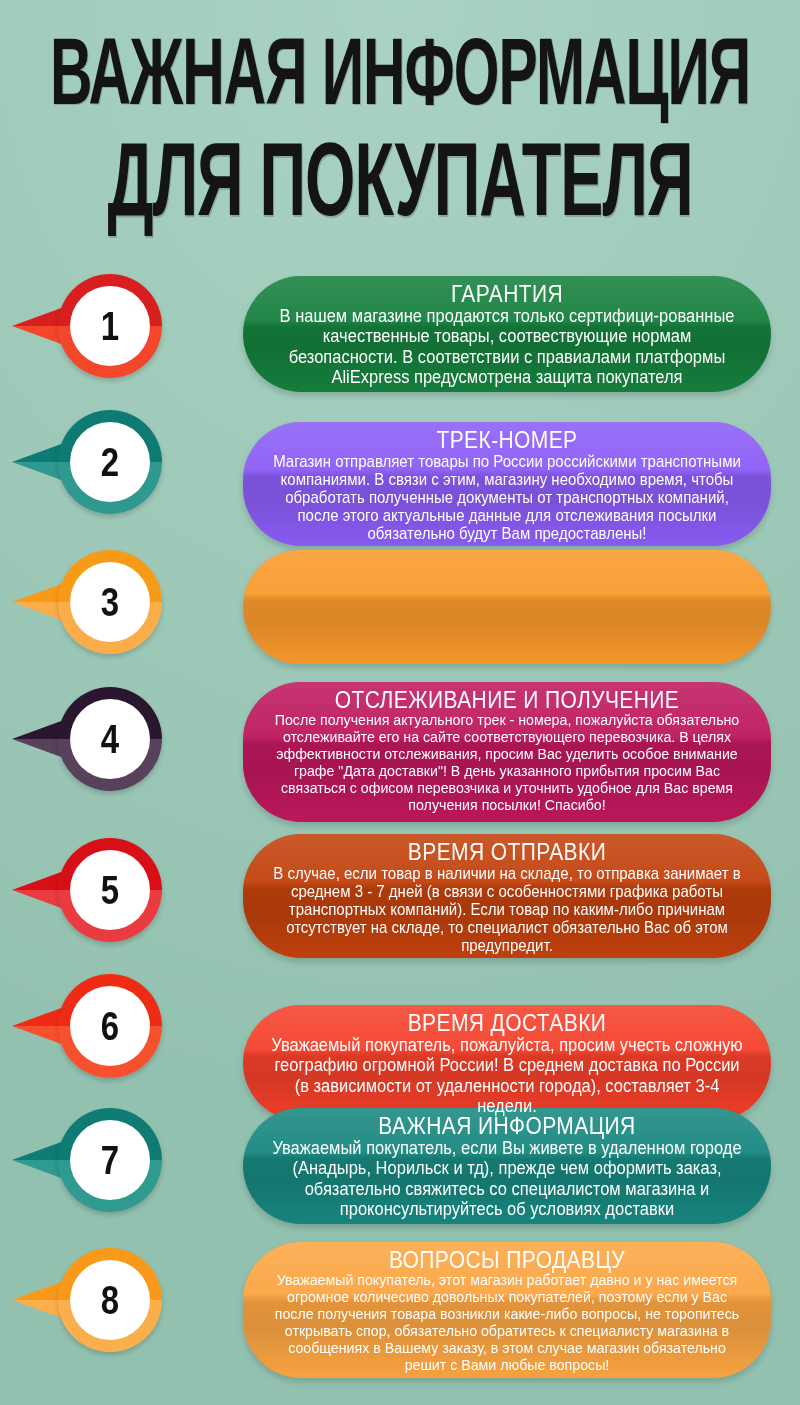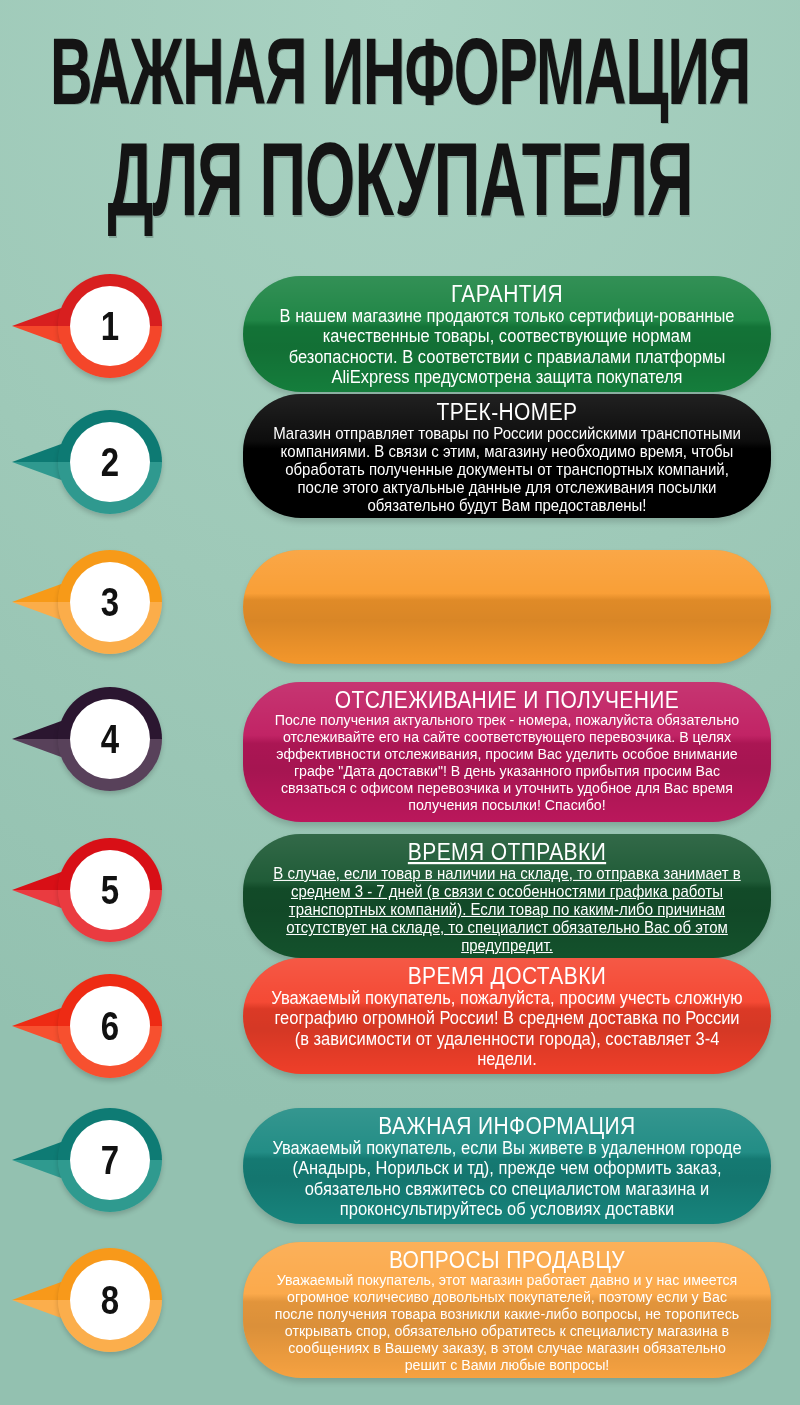--- a/index.html
+++ b/index.html
@@ -173,21 +173,21 @@
     </div>
     <div class="row" style="height: 0px;">
       <div class="marker" style="--c-light: #2f998f; --c-dark: #0d7a73; top: 148px;">
         <div class="tail">
           <div class="tail-top"></div>
           <div class="tail-bot"></div>
         </div>
         <div class="disc"></div>
         <div class="num">2</div>
       </div>
-      <div class="capsule" style="top: 132px; min-height: 122px; background: #000000;">
+      <div class="capsule" style="top: 160px; min-height: 122px; background: #8b5cf6;">
         <div class="sheen"></div>
         <div class="cap-inner">
           <div class="cap-title">ТРЕК-НОМЕР</div>
           <div class="cap-body tight">Магазин отправляет товары по России российскими транспотными компаниями. В связи с этим, магазину необходимо время, чтобы обработать полученные документы от транспортных компаний, после этого актуальные данные для отслеживания посылки обязательно будут Вам предоставлены!</div>
         </div>
       </div>
     </div>
     <div class="row" style="height: 0px;">
       <div class="marker" style="--c-light: #fbad4a; --c-dark: #f79a18; top: 288px;">
         <div class="tail">
@@ -220,38 +220,38 @@
     </div>
     <div class="row" style="height: 0px;">
       <div class="marker" style="--c-light: #ea3b40; --c-dark: #d80f16; top: 576px;">
         <div class="tail">
           <div class="tail-top"></div>
           <div class="tail-bot"></div>
         </div>
         <div class="disc"></div>
         <div class="num">5</div>
       </div>
-      <div class="capsule" style="top: 572px; min-height: 120px; background: #14532d; text-decoration: underline;">
+      <div class="capsule" style="top: 572px; min-height: 120px; background: #c2410c;">
         <div class="sheen"></div>
         <div class="cap-inner">
           <div class="cap-title">ВРЕМЯ ОТПРАВКИ</div>
           <div class="cap-body tight">В случае, если товар в наличии на складе, то отправка занимает в среднем 3 - 7 дней (в связи с особенностями графика работы транспортных компаний). Если товар по каким-либо причинам отсутствует на складе, то специалист обязательно Вас об этом предупредит.</div>
         </div>
       </div>
     </div>
     <div class="row" style="height: 0px;">
       <div class="marker" style="--c-light: #f7502f; --c-dark: #ee2b14; top: 712px;">
         <div class="tail">
           <div class="tail-top"></div>
           <div class="tail-bot"></div>
         </div>
         <div class="disc"></div>
         <div class="num">6</div>
       </div>
-      <div class="capsule" style="top: 696px; min-height: 114px; background: rgb(244, 64, 42);">
+      <div class="capsule" style="top: 743px; min-height: 114px; background: rgb(244, 64, 42);">
         <div class="sheen"></div>
         <div class="cap-inner">
           <div class="cap-title">ВРЕМЯ ДОСТАВКИ</div>
           <div class="cap-body ">Уважаемый покупатель, пожалуйста, просим учесть сложную географию огромной России!  В среднем доставка по России (в зависимости от удаленности города), составляет 3-4 недели.</div>
         </div>
       </div>
     </div>
     <div class="row" style="height: 0px;">
       <div class="marker" style="--c-light: #2f9a8f; --c-dark: #0e7b74; top: 846px;">
         <div class="tail">

